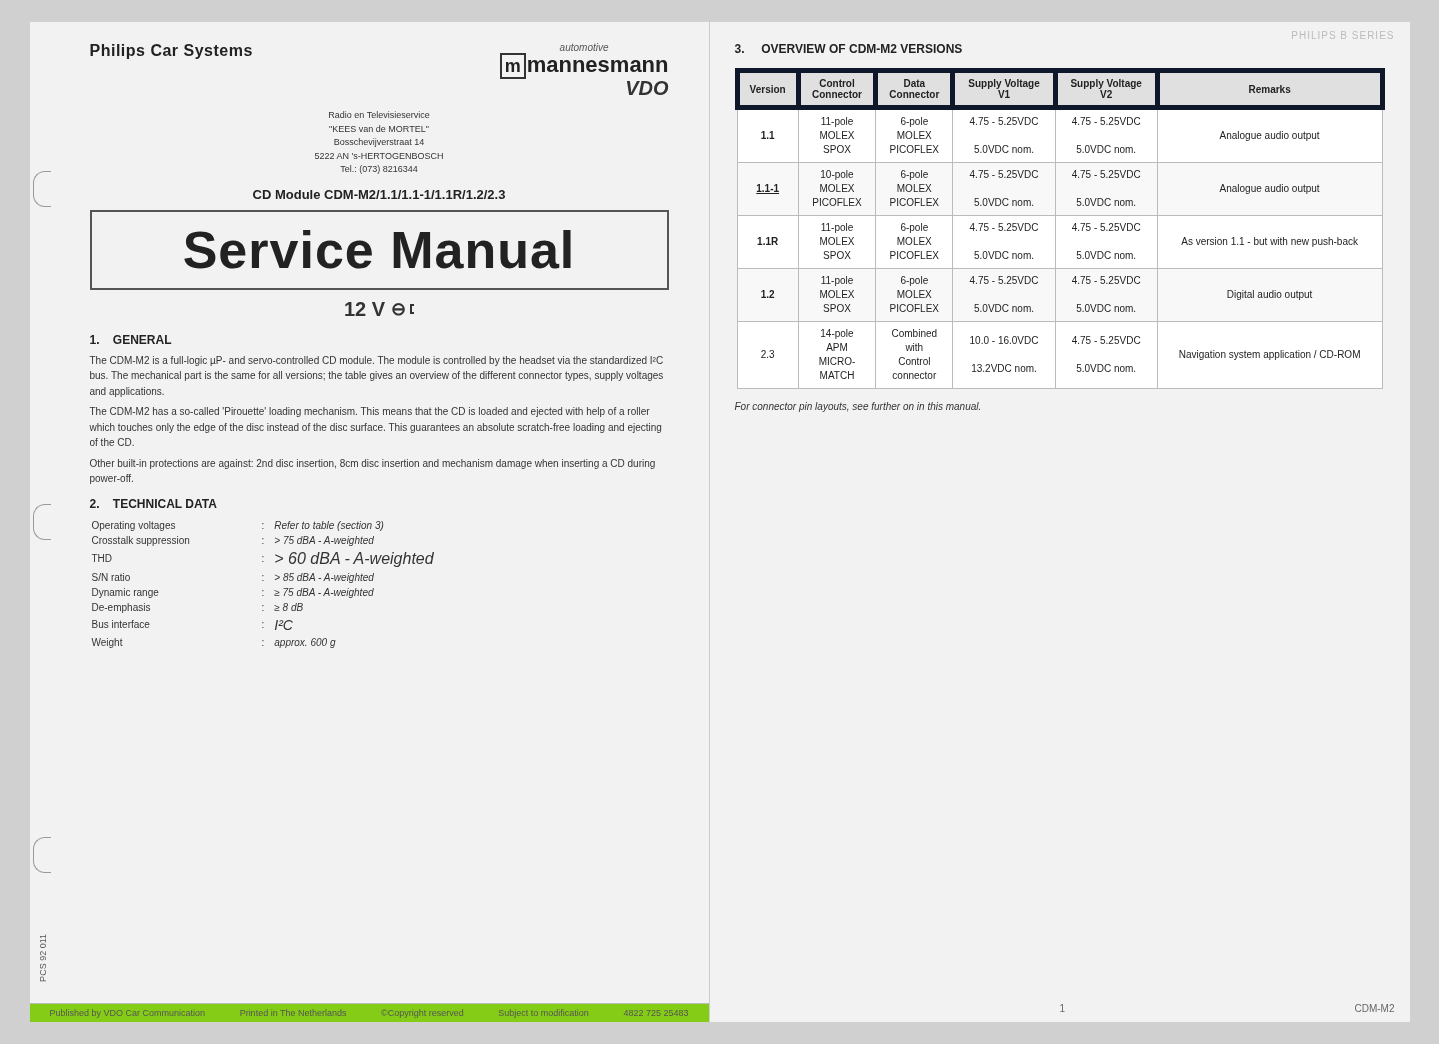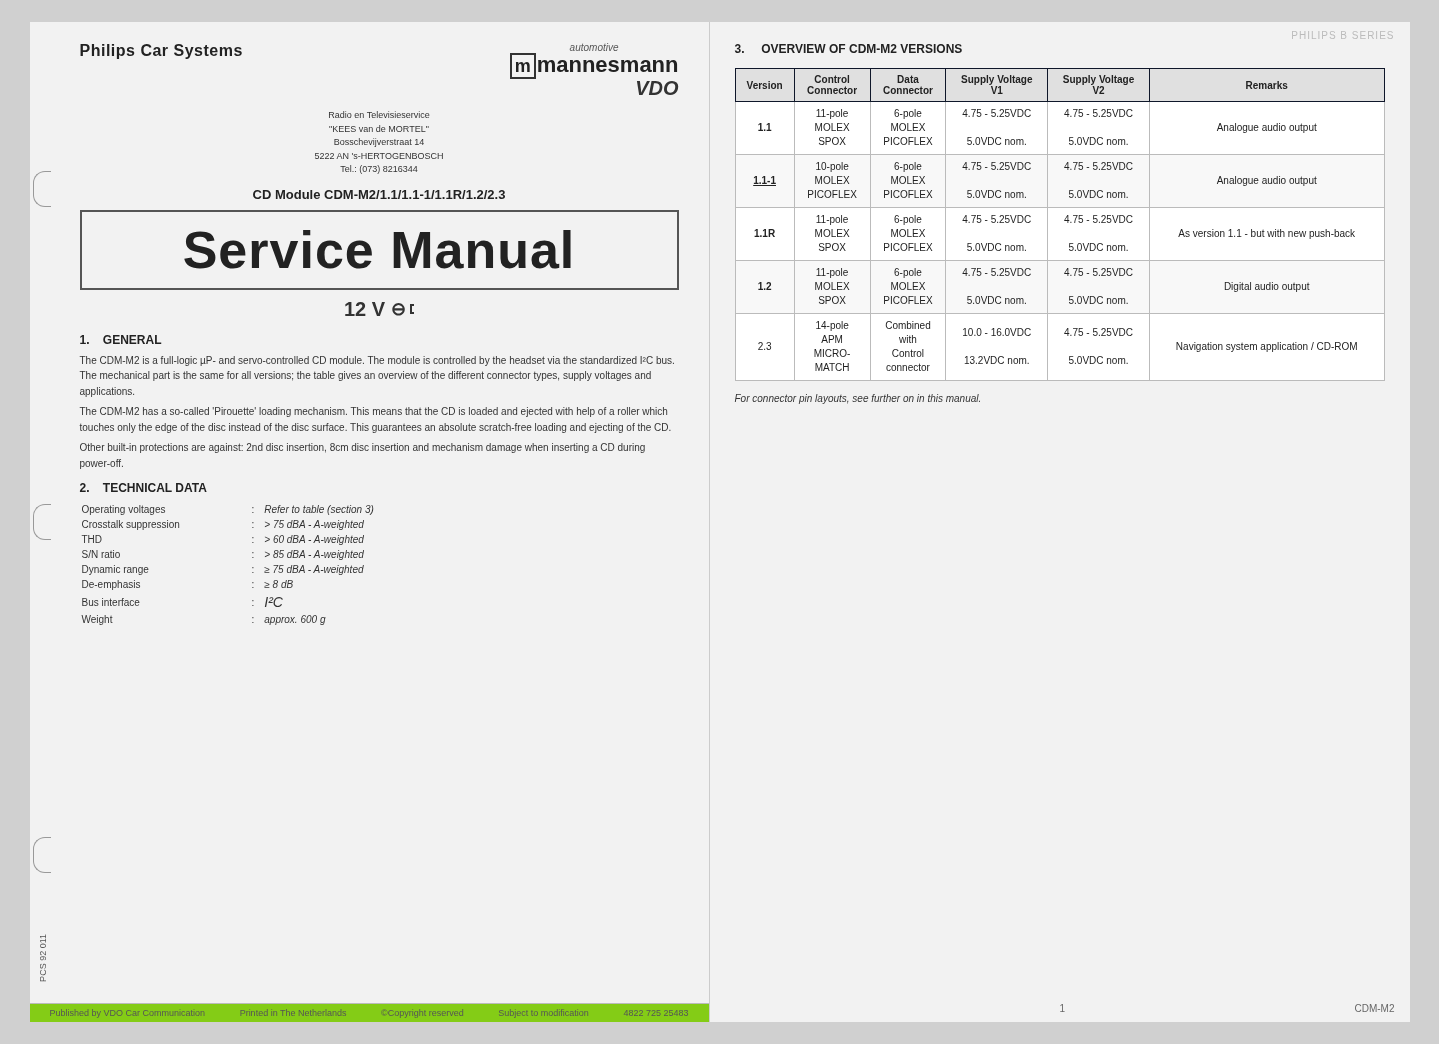--- a/index.html
+++ b/index.html
@@ -20,21 +20,21 @@
       gap: 0;
       position: relative;
     }
     
     .left-panel {
       width: 680px;
       height: 100%;
       background: #f2f2f2;
       border-right: 1px solid #ccc;
       position: relative;
-      padding: 20px 30px;
+      padding: 20px 40px;
       display: flex;
       flex-direction: column;
     }
     .left-edge-marks {
       position: absolute;
       left: 5px;
       top: 0;
       width: 15px;
       height: 100%;
       display: flex;
@@ -176,21 +176,21 @@
       margin-bottom: 12px;
     }
     .versions-table {
       width: 100%;
       border-collapse: collapse;
       font-size: 10px;
       color: #222;
     }
     .versions-table th {
       background: #e0e0e0;
-      border: 1px solid #0f172a;
+      border: 5px solid #0f172a;
       padding: 5px 6px;
       text-align: center;
       font-weight: bold;
       font-size: 10px;
       vertical-align: middle;
     }
     .versions-table td {
       border: 1px solid #bbb;
       padding: 5px 6px;
       text-align: center;
@@ -290,21 +290,21 @@
       <td style="font-size:10px;color:#333;padding:1px 0;font-style:italic;">Refer to table (section 3)</td>
     </tr>
             <tr>
       <td style="font-size:10px;color:#333;padding:1px 0;width:160px;">Crosstalk suppression</td>
       <td style="font-size:10px;color:#333;padding:1px 8px;width:10px;">:</td>
       <td style="font-size:10px;color:#333;padding:1px 0;font-style:italic;">&gt; 75 dBA - A-weighted</td>
     </tr>
             <tr>
       <td style="font-size:10px;color:#333;padding:1px 0;width:160px;">THD</td>
       <td style="font-size:10px;color:#333;padding:1px 8px;width:10px;">:</td>
-      <td style="font-size:10px;color:#333;padding:1px 0;font-style:italic;">&gt; 60 dBA - A-weighted</td>
+      <td style="font-size:16px;color:#333;padding:1px 0;font-style:italic;">&gt; 60 dBA - A-weighted</td>
     </tr>
             <tr>
       <td style="font-size:10px;color:#333;padding:1px 0;width:160px;">S/N ratio</td>
       <td style="font-size:10px;color:#333;padding:1px 8px;width:10px;">:</td>
       <td style="font-size:10px;color:#333;padding:1px 0;font-style:italic;">&gt; 85 dBA - A-weighted</td>
     </tr>
             <tr>
       <td style="font-size:10px;color:#333;padding:1px 0;width:160px;">Dynamic range</td>
       <td style="font-size:10px;color:#333;padding:1px 8px;width:10px;">:</td>
       <td style="font-size:10px;color:#333;padding:1px 0;font-style:italic;margin-left:7px;">≥ 75 dBA - A-weighted</td>

